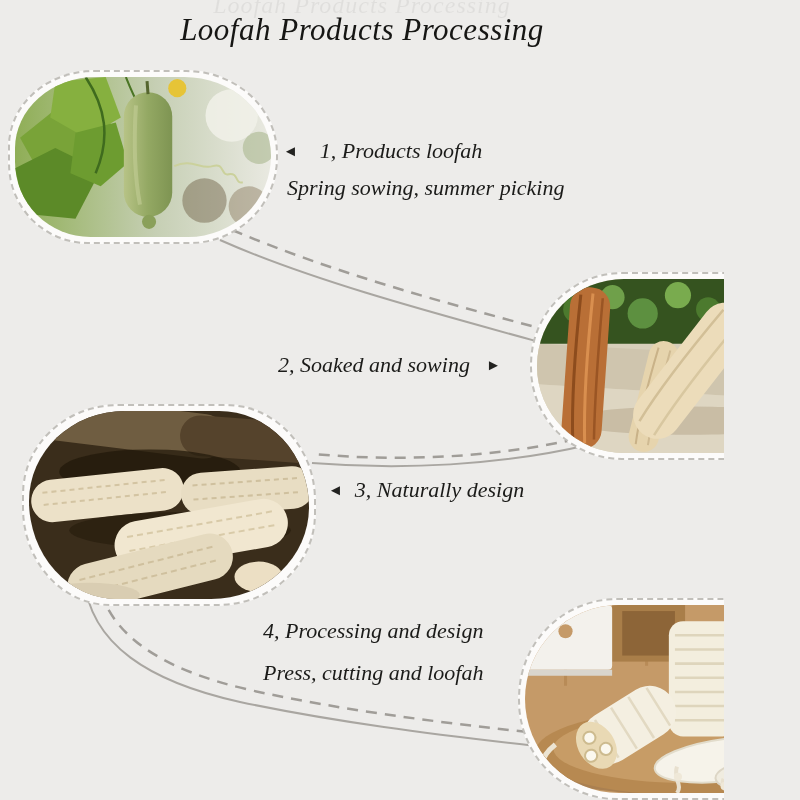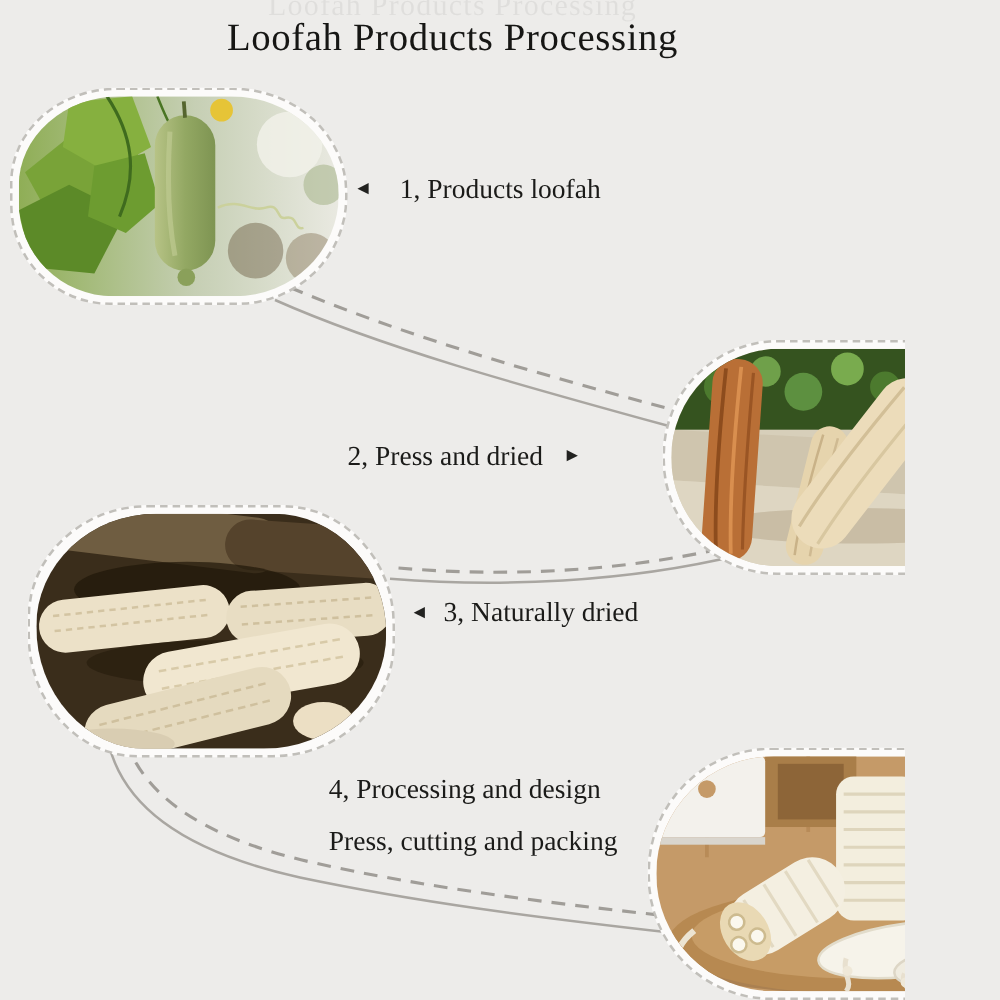--- a/index.html
+++ b/index.html
@@ -3,21 +3,21 @@
 <meta charset="utf-8">
 <style>
   html,body{margin:0;padding:0;}
   body{
     width:800px;height:800px;overflow:hidden;
     background:#edecea;
     font-family:"Liberation Serif","DejaVu Serif",serif;
     color:#1b1b19;
     position:relative;
   }
-  .stage{position:relative;width:724px;height:800px;overflow:hidden;}
+  .stage{position:relative;width:724px;height:800px;overflow:hidden;font-style:italic;}
 
   .ghost-title{
     position:absolute;top:-8px;left:0;width:100%;
     text-align:center;font-size:24px;opacity:.06;
     letter-spacing:1px;user-select:none;
   }
   .title{
     position:absolute;top:12px;left:0;width:100%;
     text-align:center;
     font-size:31px;
@@ -235,34 +235,35 @@
         <circle cx="247" cy="181" r="4" fill="#efe8d8"></circle>
       </svg>
     </div>
   </div>
 
   <div class="step step1">
     <div class="row">
       <span class="arrow">◄</span>
       <span>1, Products loofah</span>
     </div>
+    <div class="sub">Spring sowing, summer picking</div>
   </div>
 
   <div class="step step2">
     <div class="row">
-      <span>2, Press and dried</span>
+      <span>2, Soaked and sowing</span>
       <span class="arrow">►</span>
     </div>
   </div>
 
   <div class="step step3">
     <div class="row">
       <span class="arrow">◄</span>
-      <span>3, Naturally dried</span>
+      <span>3, Naturally design</span>
     </div>
   </div>
 
   <div class="step step4">
     <div>4, Processing and design</div>
-    <div class="sub">Press, cutting and packing</div>
+    <div class="sub">Press, cutting and loofah</div>
   </div>
 
 </div>
 
 </body></html>

